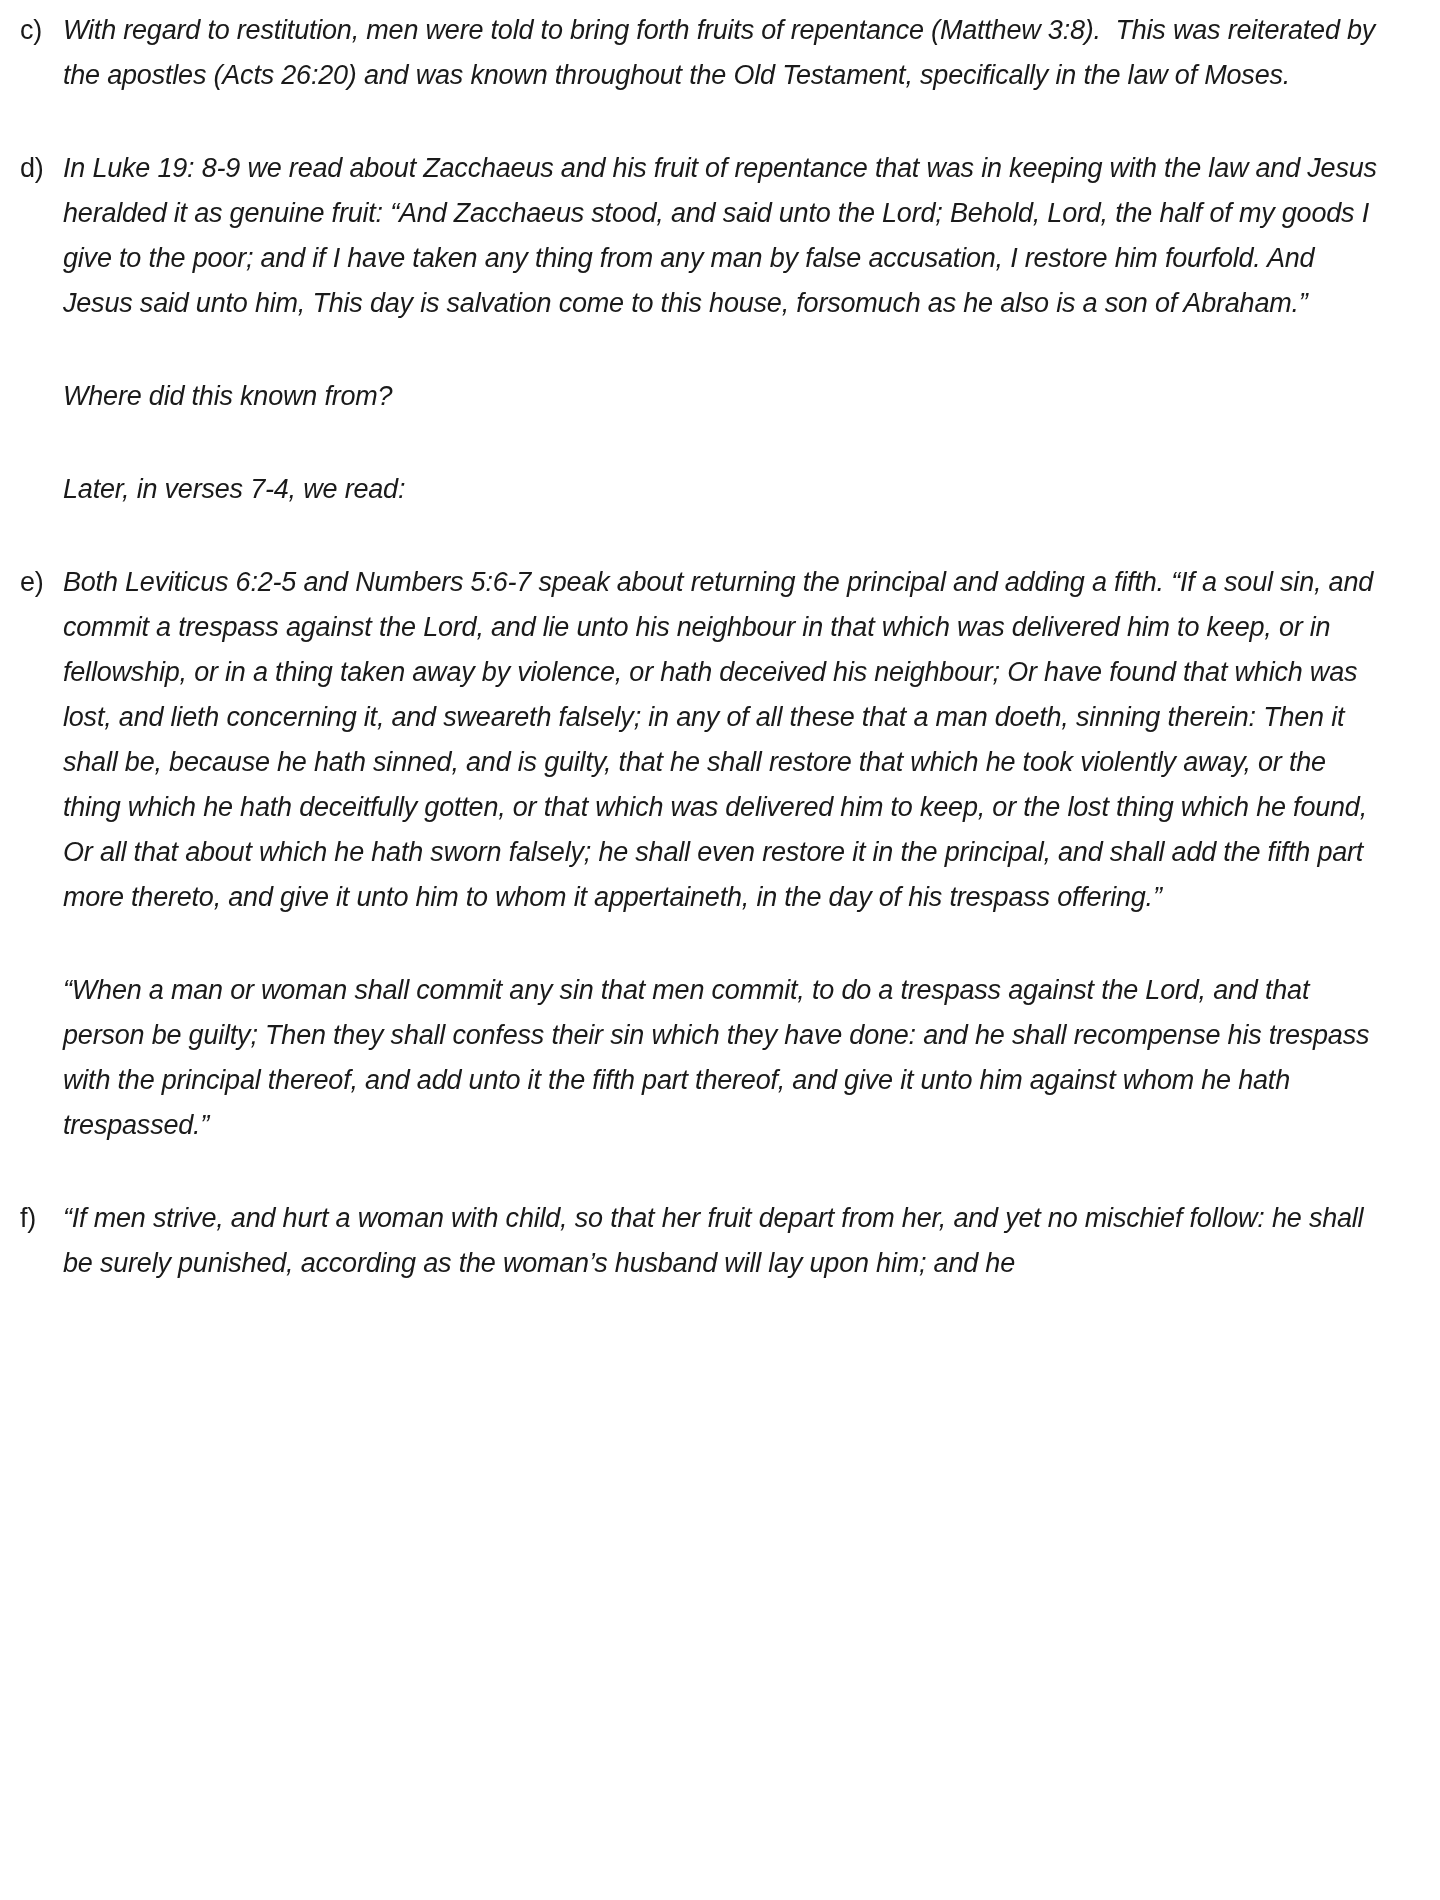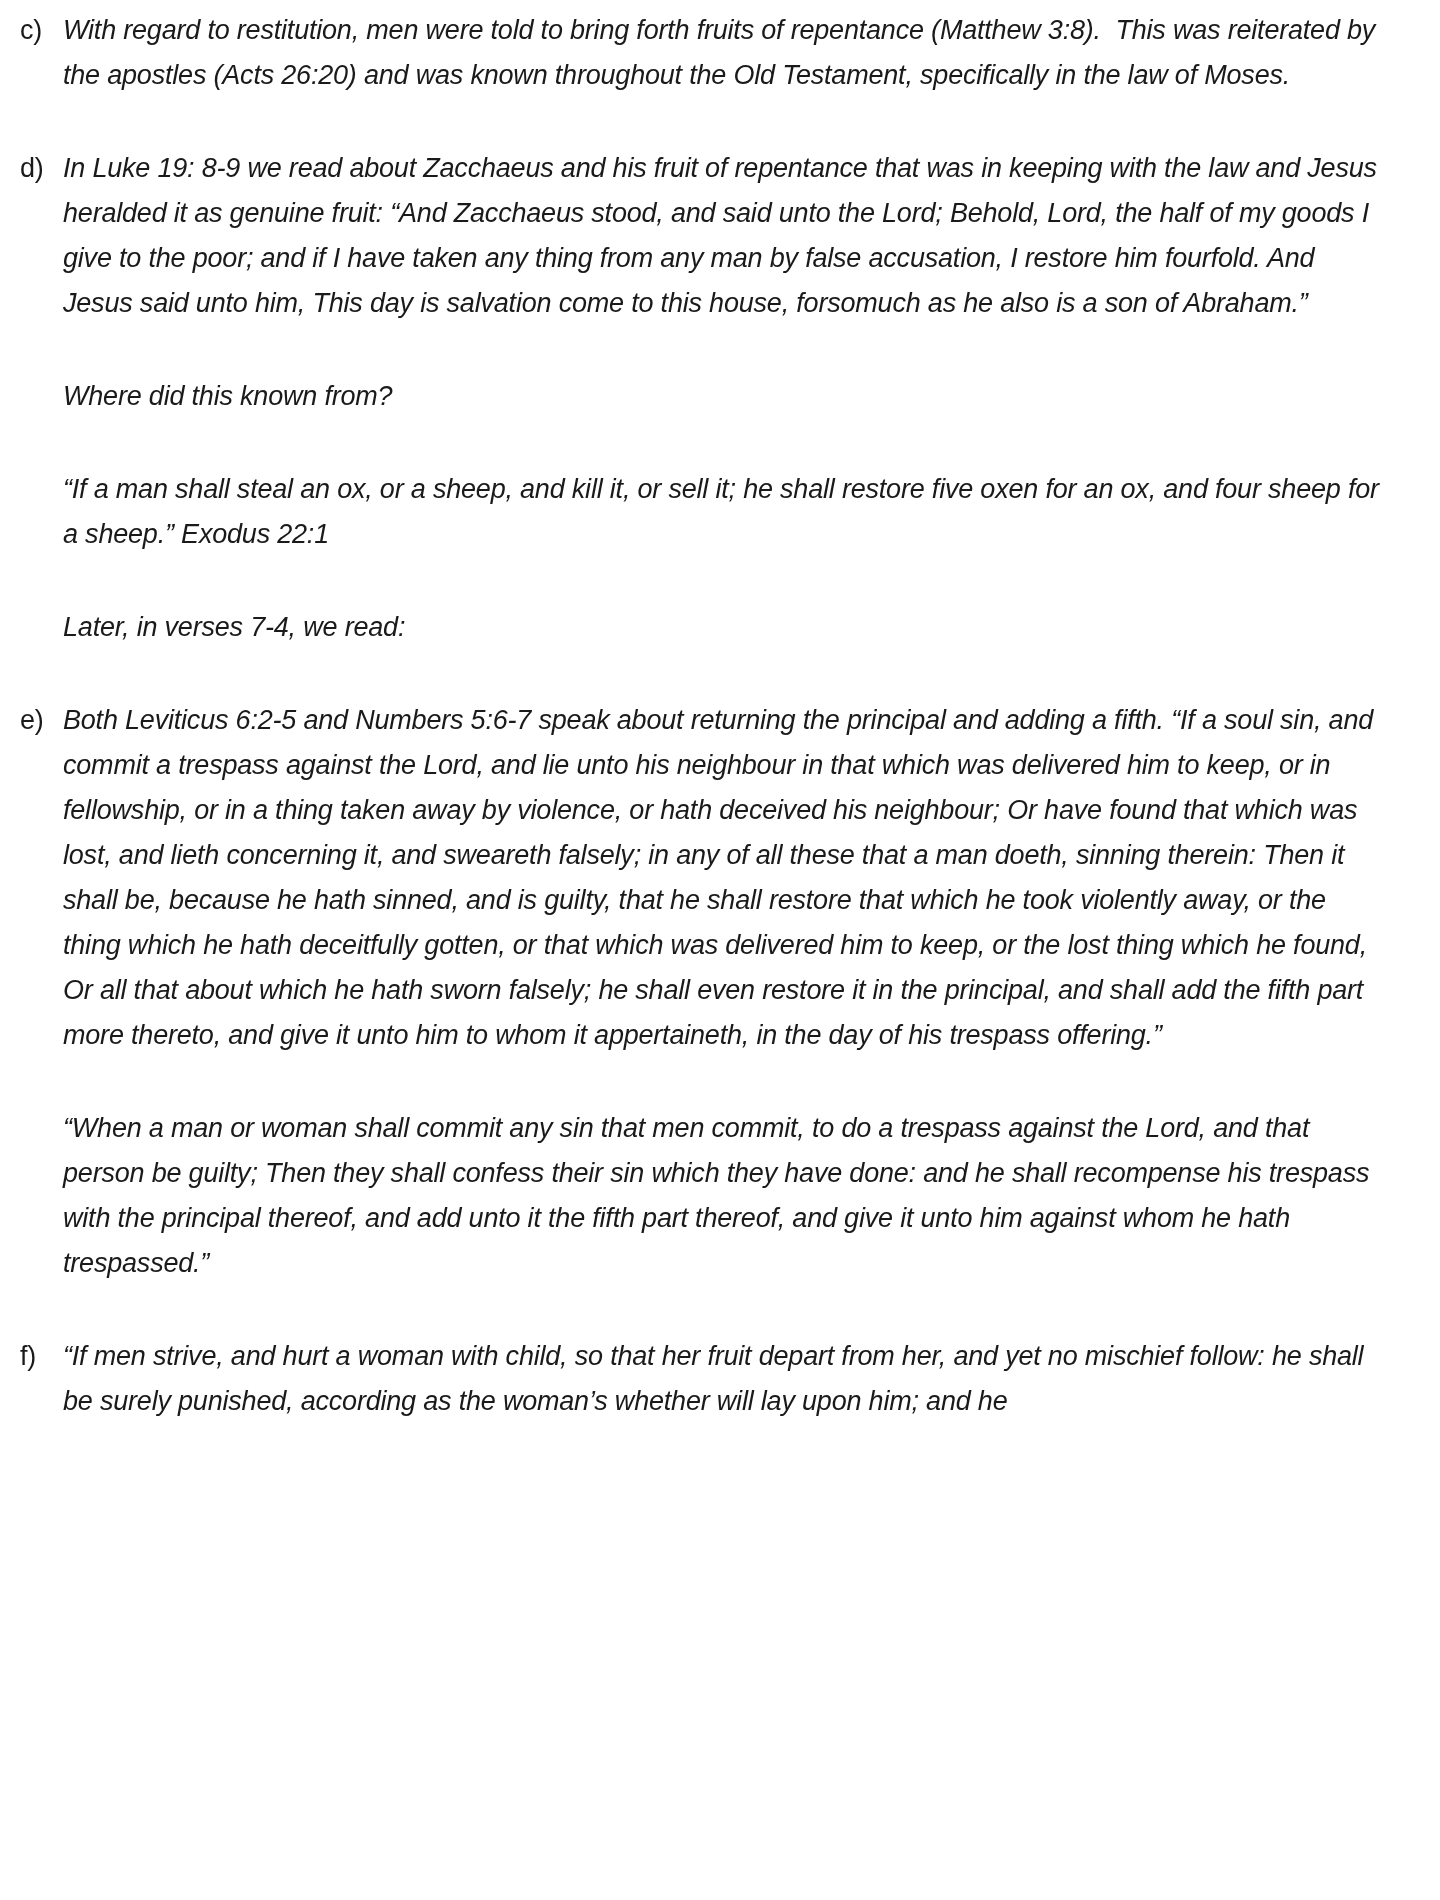--- a/index.html
+++ b/index.html
@@ -52,33 +52,32 @@
     <div class="content">
           <p>With regard to restitution, men were told to bring forth fruits of repentance (Matthew 3:8).  This was reiterated by the apostles (Acts 26:20) and was known throughout the Old Testament, specifically in the law of Moses.</p>
         </div>
   </div>
 
   <div class="list-item">
     <div class="marker">d)</div>
     <div class="content">
           <p>In Luke 19: 8-9 we read about Zacchaeus and his fruit of repentance that was in keeping with the law and Jesus heralded it as genuine fruit: “And Zacchaeus stood, and said unto the Lord; Behold, Lord, the half of my goods I give to the poor; and if I have taken any thing from any man by false accusation, I restore him fourfold. And Jesus said unto him, This day is salvation come to this house, forsomuch as he also is a son of Abraham.”</p>
           <p>Where did this known from?</p>
-          <p>“If a man shall steal an ox, or a sheep, and kill it, or sell it; he shall restore five oxen for an ox, and four sheep for a sheep.” Exodus 22:1</p>
           <p>Later, in verses 7-4, we read:</p>
         </div>
   </div>
 
   <div class="list-item">
     <div class="marker">e)</div>
     <div class="content">
           <p>Both Leviticus 6:2-5 and Numbers 5:6-7 speak about returning the principal and adding a fifth. “If a soul sin, and commit a trespass against the Lord, and lie unto his neighbour in that which was delivered him to keep, or in fellowship, or in a thing taken away by violence, or hath deceived his neighbour; Or have found that which was lost, and lieth concerning it, and sweareth falsely; in any of all these that a man doeth, sinning therein: Then it shall be, because he hath sinned, and is guilty, that he shall restore that which he took violently away, or the thing which he hath deceitfully gotten, or that which was delivered him to keep, or the lost thing which he found, Or all that about which he hath sworn falsely; he shall even restore it in the principal, and shall add the fifth part more thereto, and give it unto him to whom it appertaineth, in the day of his trespass offering.”</p>
           <p>“When a man or woman shall commit any sin that men commit, to do a trespass against the Lord, and that person be guilty; Then they shall confess their sin which they have done: and he shall recompense his trespass with the principal thereof, and add unto it the fifth part thereof, and give it unto him against whom he hath trespassed.”</p>
         </div>
   </div>
 
   <div class="list-item">
     <div class="marker">f)</div>
     <div class="content">
-          <p>“If men strive, and hurt a woman with child, so that her fruit depart from her, and yet no mischief follow: he shall be surely punished, according as the woman’s whether will lay upon him; and he</p>
+          <p>“If men strive, and hurt a woman with child, so that her fruit depart from her, and yet no mischief follow: he shall be surely punished, according as the woman’s husband will lay upon him; and he</p>
         </div>
   </div>
 </div>
 </div>
 
 </body></html>

